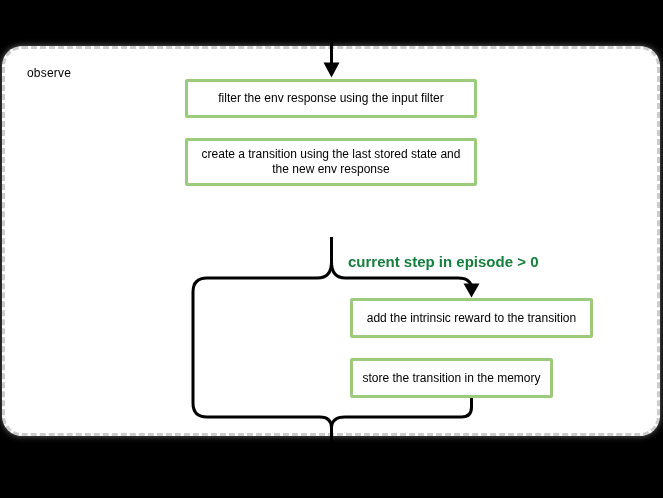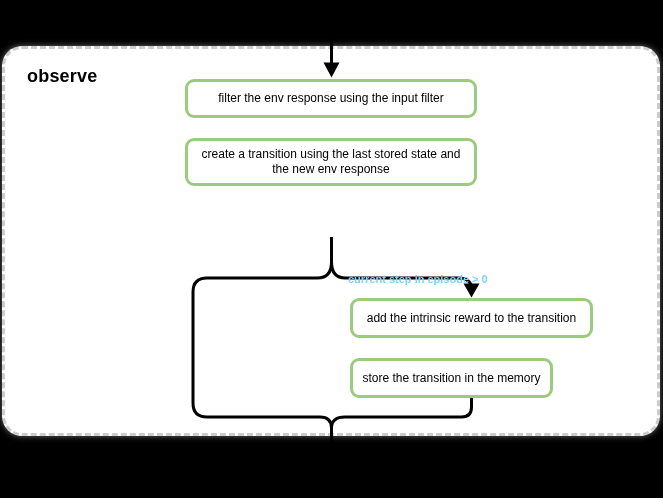--- a/index.html
+++ b/index.html
@@ -24,62 +24,61 @@
     height: 384px;
     background: #ffffff;
     border: 3px dashed #cccccc;
     border-radius: 20px;
     box-shadow: 0 0 6px rgba(190,190,190,0.55);
   }
   .diagram-title {
     position: absolute;
     left: 27px;
     top: 66px;
-    font-size: 18px;
-    font-weight: bold;
+    font-size: 12px;
+    font-weight: normal;
     color: #000000;
     letter-spacing: 0.2px;
   }
   svg.connectors {
     position: absolute;
     left: 0;
     top: 0;
     width: 663px;
     height: 498px;
     pointer-events: none;
   }
   .node {
     position: absolute;
     box-sizing: border-box;
     background: #ffffff;
     border: 3px solid #9dcb7d;
-    border-radius: 9px;
+    border-radius: 2px;
     display: flex;
     align-items: center;
     justify-content: center;
     text-align: center;
     font-size: 12px;
     line-height: 15px;
     color: #000000;
     padding: 2px 8px;
   }
   .node-1 { left: 185px; top: 79px;  width: 292px; height: 39px; }
   .node-2 { left: 185px; top: 138px; width: 292px; height: 48px; }
   .node-3 { left: 185px; top: 198px; width: 292px; height: 39px; }
   .node-4 { left: 350px; top: 298px; width: 243px; height: 40px; }
   .node-5 { left: 350px; top: 358px; width: 203px; height: 40px; }
   .condition-label {
     position: absolute;
     left: 348px;
     top: 253px;
-    font-size: 11px;
+    font-size: 15px;
     font-weight: bold;
-    color: #7dd3fc;
+    color: #15803d;
     white-space: nowrap;
-    margin-top: 20px;
   }
 </style>
 </head>
 <body>
 
 <div class="canvas">
 
   <div class="container"></div>
 
   <svg class="connectors" viewBox="0 0 663 498" fill="none" stroke="#000000" stroke-width="3">

